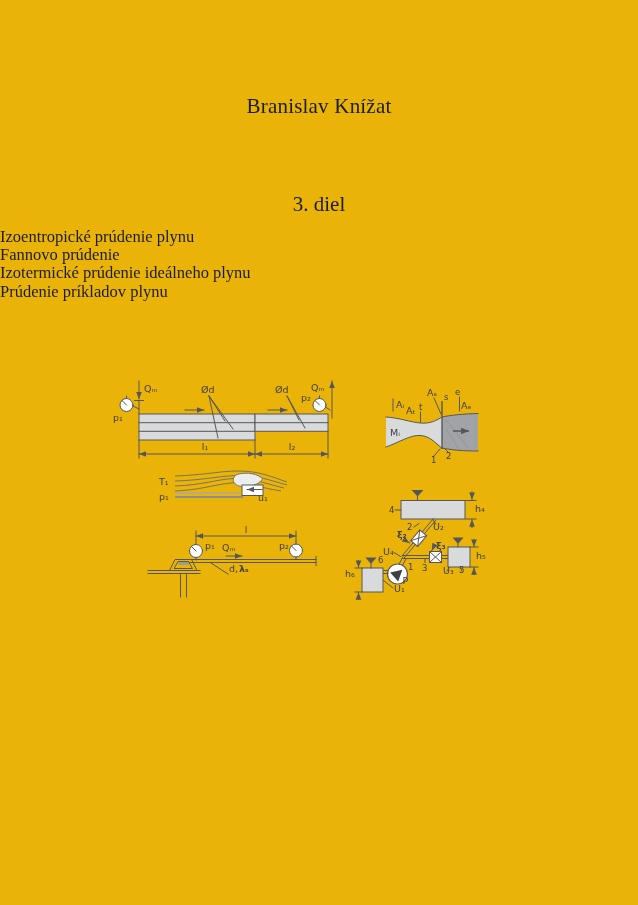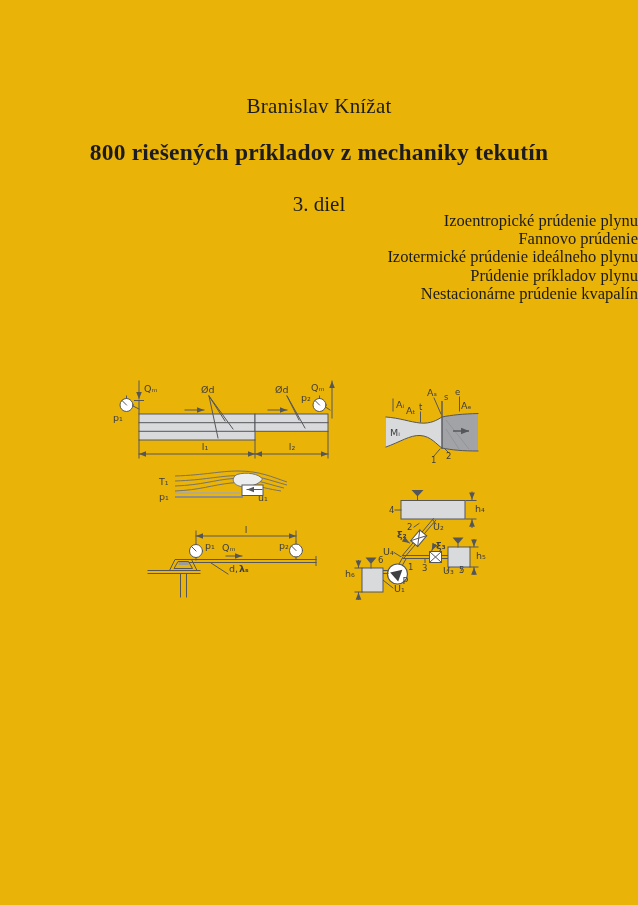--- a/index.html
+++ b/index.html
@@ -3,21 +3,21 @@
 <meta charset="utf-8">
 <style>
   html,body{margin:0;padding:0;background:#ffffff;}
   .page{position:relative;width:638px;height:905px;background:#eab308;overflow:hidden;
         font-family:"Liberation Serif",serif;color:#1c1c1e;}
   .author{position:absolute;top:94px;left:0;width:638px;text-align:center;
           font-size:21px;letter-spacing:.2px;}
   .title{position:absolute;top:139px;left:0;width:638px;text-align:center;
          font-size:23.5px;font-weight:bold;letter-spacing:.2px;}
   .volume{position:absolute;top:192px;left:0;width:638px;text-align:center;font-size:21px;}
-  .topics{position:absolute;top:212px;left:0;width:638px;text-align:right;
+  .topics{position:absolute;top:228px;left:0;width:638px;text-align:left;
           font-size:16.5px;line-height:18.2px;}
   .figs{position:absolute;left:0;top:0;width:638px;height:905px;}
   
   .ln{stroke:#55565a;stroke-width:1;fill:none;stroke-linecap:square;}
   .lnth{stroke:#55565a;stroke-width:1.4;fill:none;}
   .thin{stroke:#8f9093;stroke-width:.8;fill:none;}
   .sline{stroke:#6a6b6e;stroke-width:.9;fill:none;}
   .fl{fill:#d9dadc;}
   .fd{fill:#a2a3a6;}
   .wh{fill:#ffffff;}
@@ -25,29 +25,27 @@
   text.sm{font-size:8.5px;}
   text.bd{font-weight:bold;}
   .mid{text-anchor:middle;}
 </style>
 </head>
 <body>
 
 <div class="page">
 
   <div class="author">Branislav Knížat</div>
-  <div class="title">800 riešených príkladov z mechaniky tekutín</div>
   <div class="volume">3. diel</div>
 
   <div class="topics">
     <div>Izoentropické prúdenie plynu</div>
     <div>Fannovo prúdenie</div>
     <div>Izotermické prúdenie ideálneho plynu</div>
     <div>Prúdenie príkladov plynu</div>
-    <div>Nestacionárne prúdenie kvapalín</div>
   </div>
 
   <svg class="figs" viewBox="0 0 638 905">
     <defs>
       <marker id="ar" viewBox="0 0 10 8" refX="8.5" refY="4" markerWidth="8.5" markerHeight="7" orient="auto-start-reverse">
         <path d="M0,0.6 L8.5,4 L0,7.4 Z" fill="#55565a"></path>
       </marker>
     </defs>
 
     <g>

